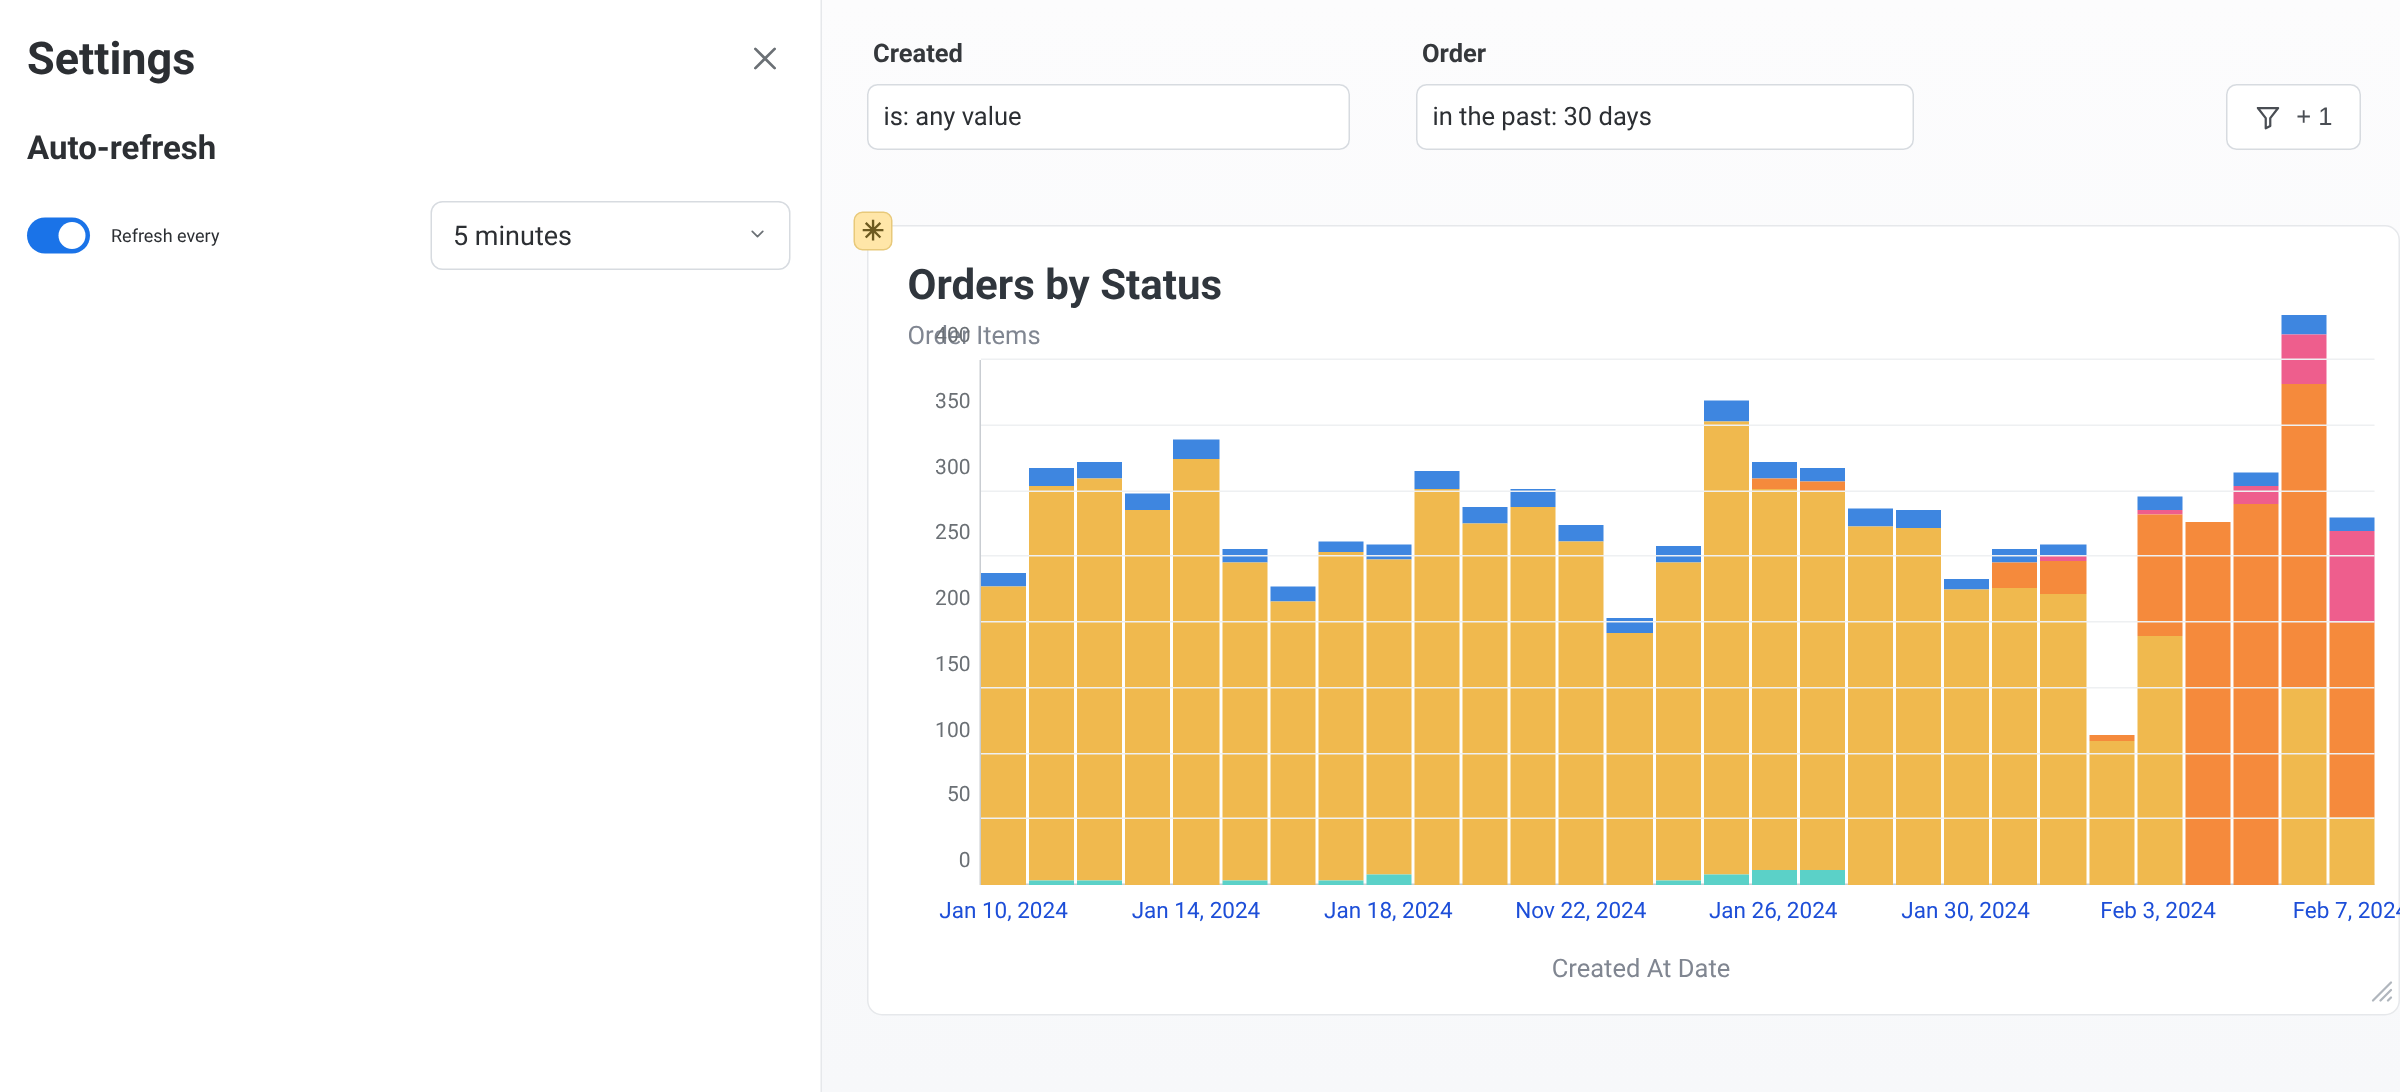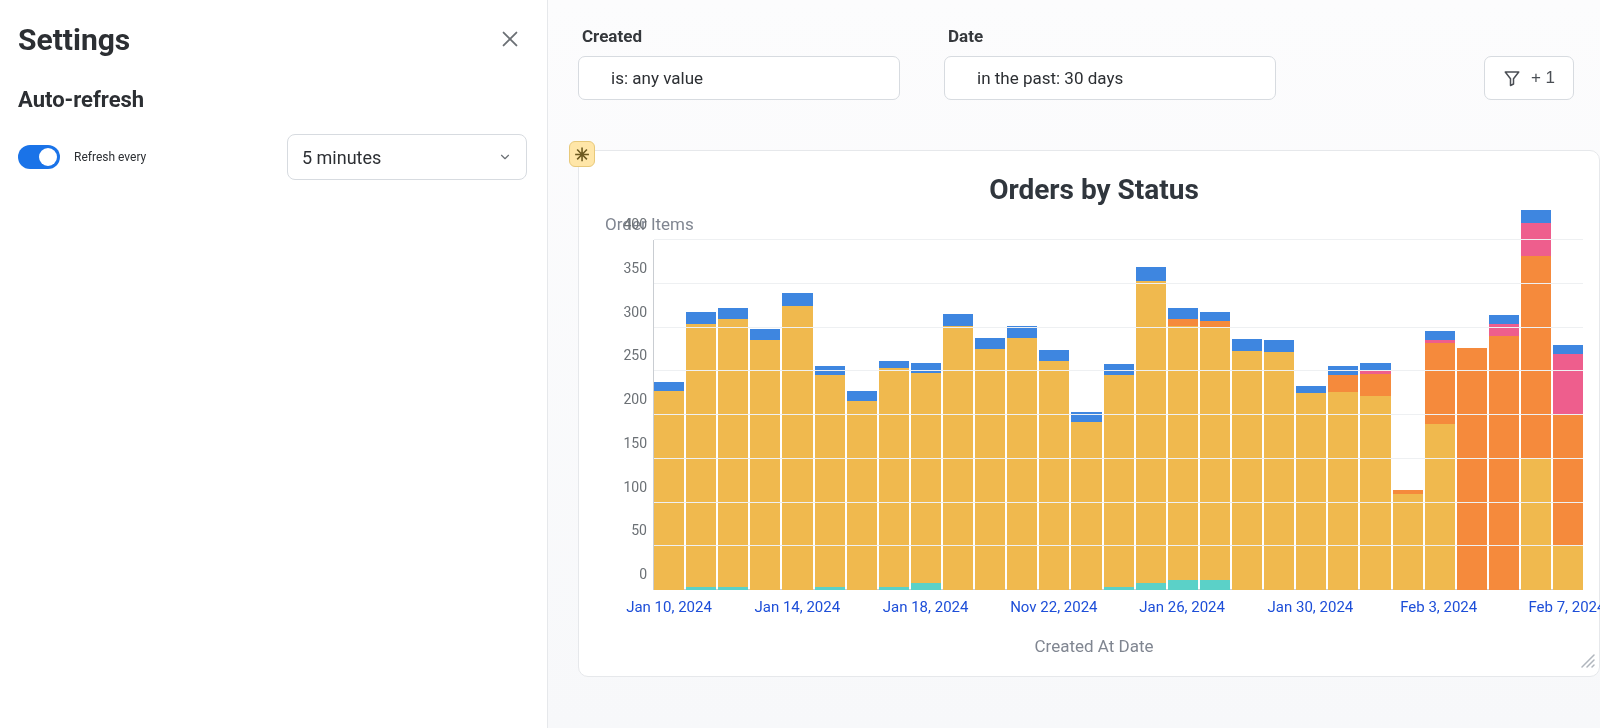--- a/index.html
+++ b/index.html
@@ -17,28 +17,28 @@
   .switch{position:relative;width:42px;height:24px;border-radius:14px;background:#1a73e8;cursor:pointer;flex:none;}
   .switch .knob{position:absolute;top:3px;right:3px;width:18px;height:18px;border-radius:50%;background:#fff;}
   .refresh-label{font-size:12px;color:#2c2f33;}
   .select-box{margin-left:auto;display:flex;align-items:center;justify-content:space-between;width:240px;height:46px;border:1px solid #d7dbe0;border-radius:8px;padding:0 14px;background:#fff;cursor:pointer;font-size:18px;color:#2c2f33;}
   .select-box .chev{color:#6b7075;}
 
   #main-panel{flex:1;padding:26px 0 0 30px;background:linear-gradient(180deg,#fcfcfd,#f7f8fa);position:relative;}
   .filters-row{display:flex;gap:44px;align-items:flex-end;}
   .filter-block{display:flex;flex-direction:column;gap:10px;}
   .filter-label{font-size:17px;font-weight:700;color:#35383c;padding-left:4px;}
-  .filter-input{height:44px;border:1px solid #d7dbe0;border-radius:7px;background:#fff;padding:0 32px;font-size:17px;color:#2c2f33;display:flex;align-items:center;}
+  .filter-input{height:44px;border:1px solid #d7dbe0;border-radius:7px;background:#fff;padding:0 10px;font-size:17px;color:#2c2f33;display:flex;align-items:center;}
   #filter-country .filter-input{width:322px;}
   #filter-date .filter-input{width:332px;}
   .more-filters{margin-left:auto;margin-right:26px;height:44px;border:1px solid #d7dbe0;border-radius:7px;background:#fff;padding:0 18px;display:flex;align-items:center;gap:10px;color:#4a4e54;cursor:pointer;font-size:17px;}
 
   .tile{position:relative;margin-top:50px;border:1px solid #e6e8eb;border-radius:10px;background:#fff;padding:22px 16px 20px 26px;}
   .tile-badge{position:absolute;left:-10px;top:-10px;width:26px;height:26px;border-radius:6px;background:#ffe6a8;border:1px solid #e8c97a;display:flex;align-items:center;justify-content:center;color:#6d5a20;font-weight:700;font-size:18px;}
-  .tile-title{font-size:28px;font-weight:700;color:#30363d;margin:0 0 8px 0;text-align:center;}
+  .tile-title{font-size:28px;font-weight:700;color:#30363d;margin:0 0 8px 0;}
   .tile-sub{font-size:17px;color:#808691;margin-bottom:6px;}
   .resize-handle{position:absolute;right:4px;bottom:4px;color:#b0b6bd;cursor:nwse-resize;}
 
   
   .chart-wrap{display:flex;}
   .y-axis{width:48px;position:relative;height:350px;flex:none;}
   .y-tick{position:absolute;right:6px;font-size:14px;color:#6b7075;transform:translateY(-50%);}
   .plot{position:relative;flex:1;height:350px;border-left:1px solid #c9cdd2;}
   .grid-line{position:absolute;left:0;right:0;border-top:1px solid #eef0f2;}
   .bars{position:absolute;left:0;right:0;top:0;bottom:0;display:flex;align-items:flex-end;gap:2px;}
@@ -87,21 +87,21 @@
 
   <main id="main-panel">
     <div class="filters-row">
       <div class="filter-block" id="filter-country">
         <div class="filter-label">Created</div>
         <div class="filter-input">
           <span>is: any value</span>
         </div>
       </div>
       <div class="filter-block" id="filter-date">
-        <div class="filter-label">Date</div>
+        <div class="filter-label">Order</div>
         <div class="filter-input">
           <span>in the past: 30 days</span>
         </div>
       </div>
       <button class="more-filters">
         <svg width="18" height="18" viewBox="0 0 24 24" fill="none" stroke="currentColor" stroke-width="2" stroke-linecap="round" stroke-linejoin="round">
             <polygon points="3 4 21 4 14 13 14 20 10 22 10 13 3 4"></polygon>
           </svg>
         <span>+ 1</span>
       </button>

